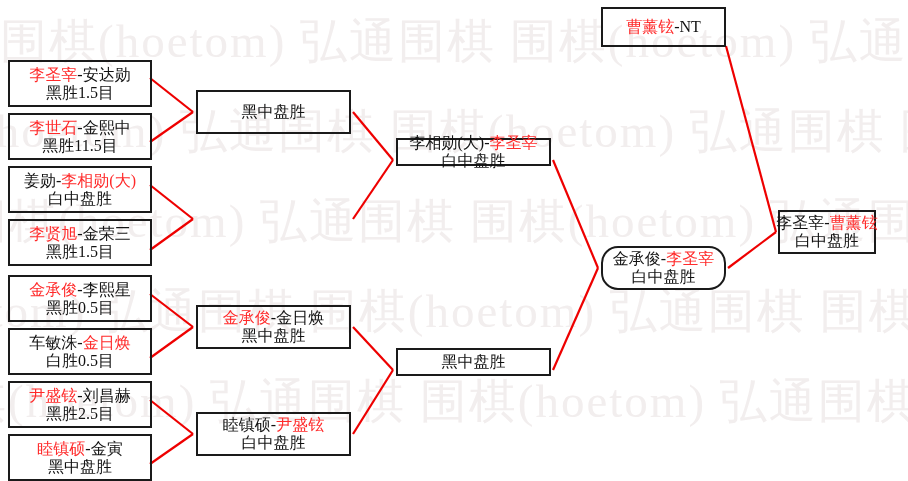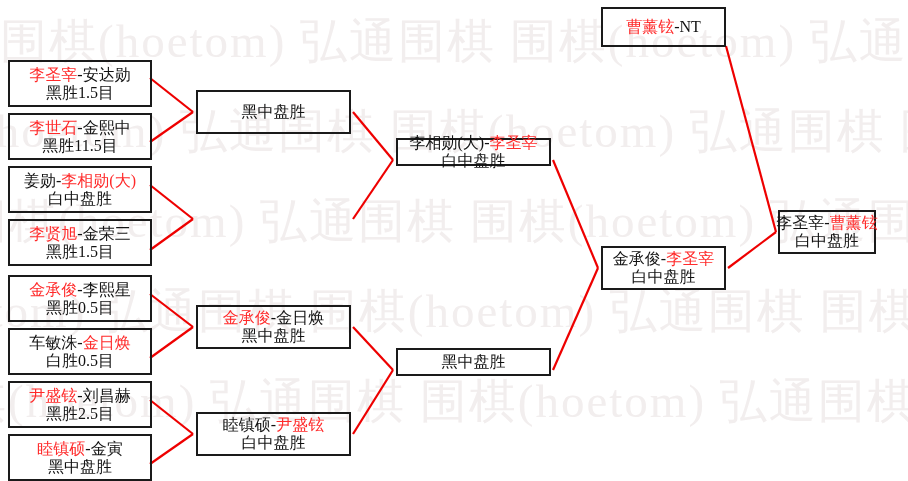--- a/index.html
+++ b/index.html
@@ -65,21 +65,21 @@
     white-space: nowrap;
   }
   .w { color: #ff2a2a; }
   .l { color: #111111; }
   .sep { color: #111111; }
   .latin { font-family: "Liberation Serif", "DejaVu Serif", serif; }
 
   .r1 { left: 8px;  width: 144px; height: 47px; }
   .r2 { left: 196px; width: 155px; height: 44px; }
   .r3 { left: 396px; width: 155px; height: 28px; }
-  .r4 { left: 601px; width: 125px; height: 44px; }
+  .r4 { left: 601px; width: 125px; height: 44px; border-radius: 17px; }
   .r5 { left: 601px; width: 125px; height: 40px; }
   .r6 { left: 778px; width: 98px; height: 44px; }
 </style>
 </head>
 <body>
 
 <div id="stage">
 
   <div id="watermark">
       <div class="wm-row" style="top: 18px; left: 0px; color: rgb(242, 238, 238);">围棋(hoetom) 弘通围棋 围棋(hoetom) 弘通围棋 围棋(hoetom) 弘通围棋 </div>

